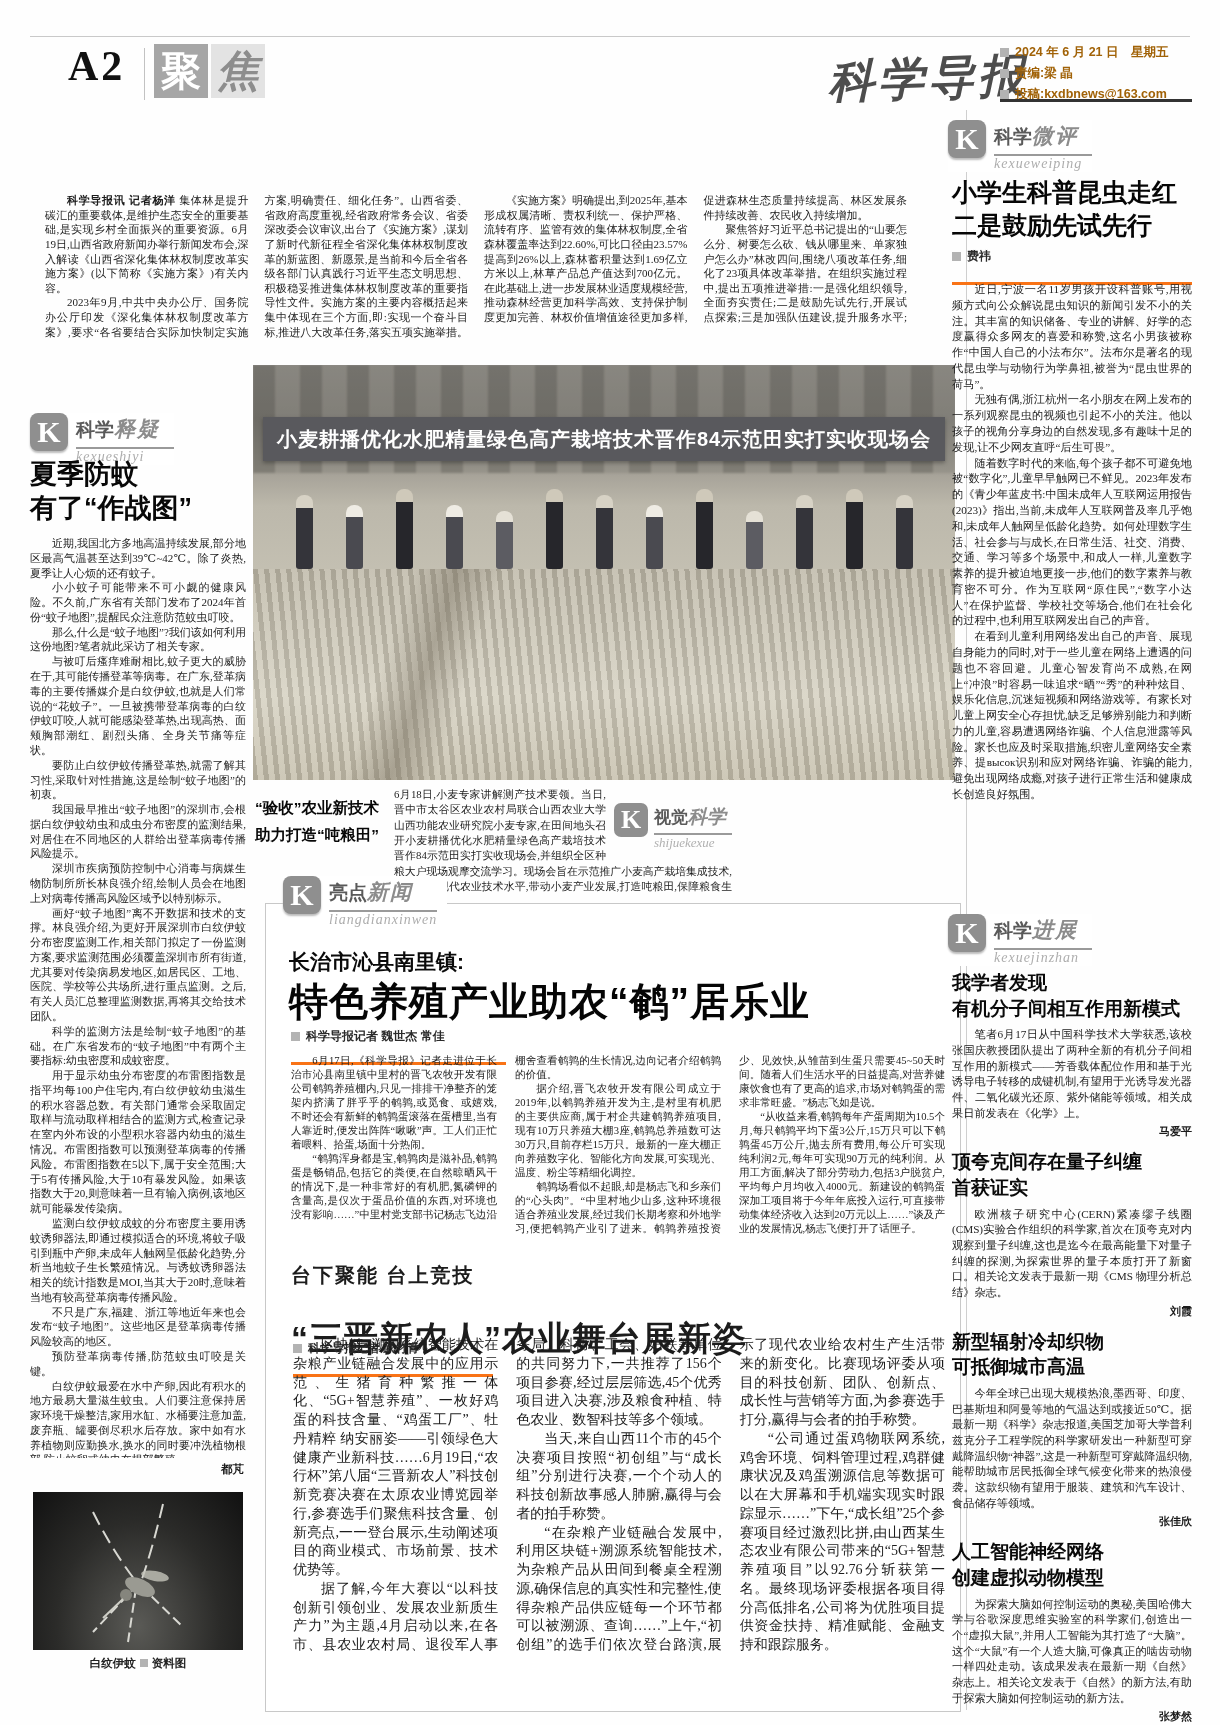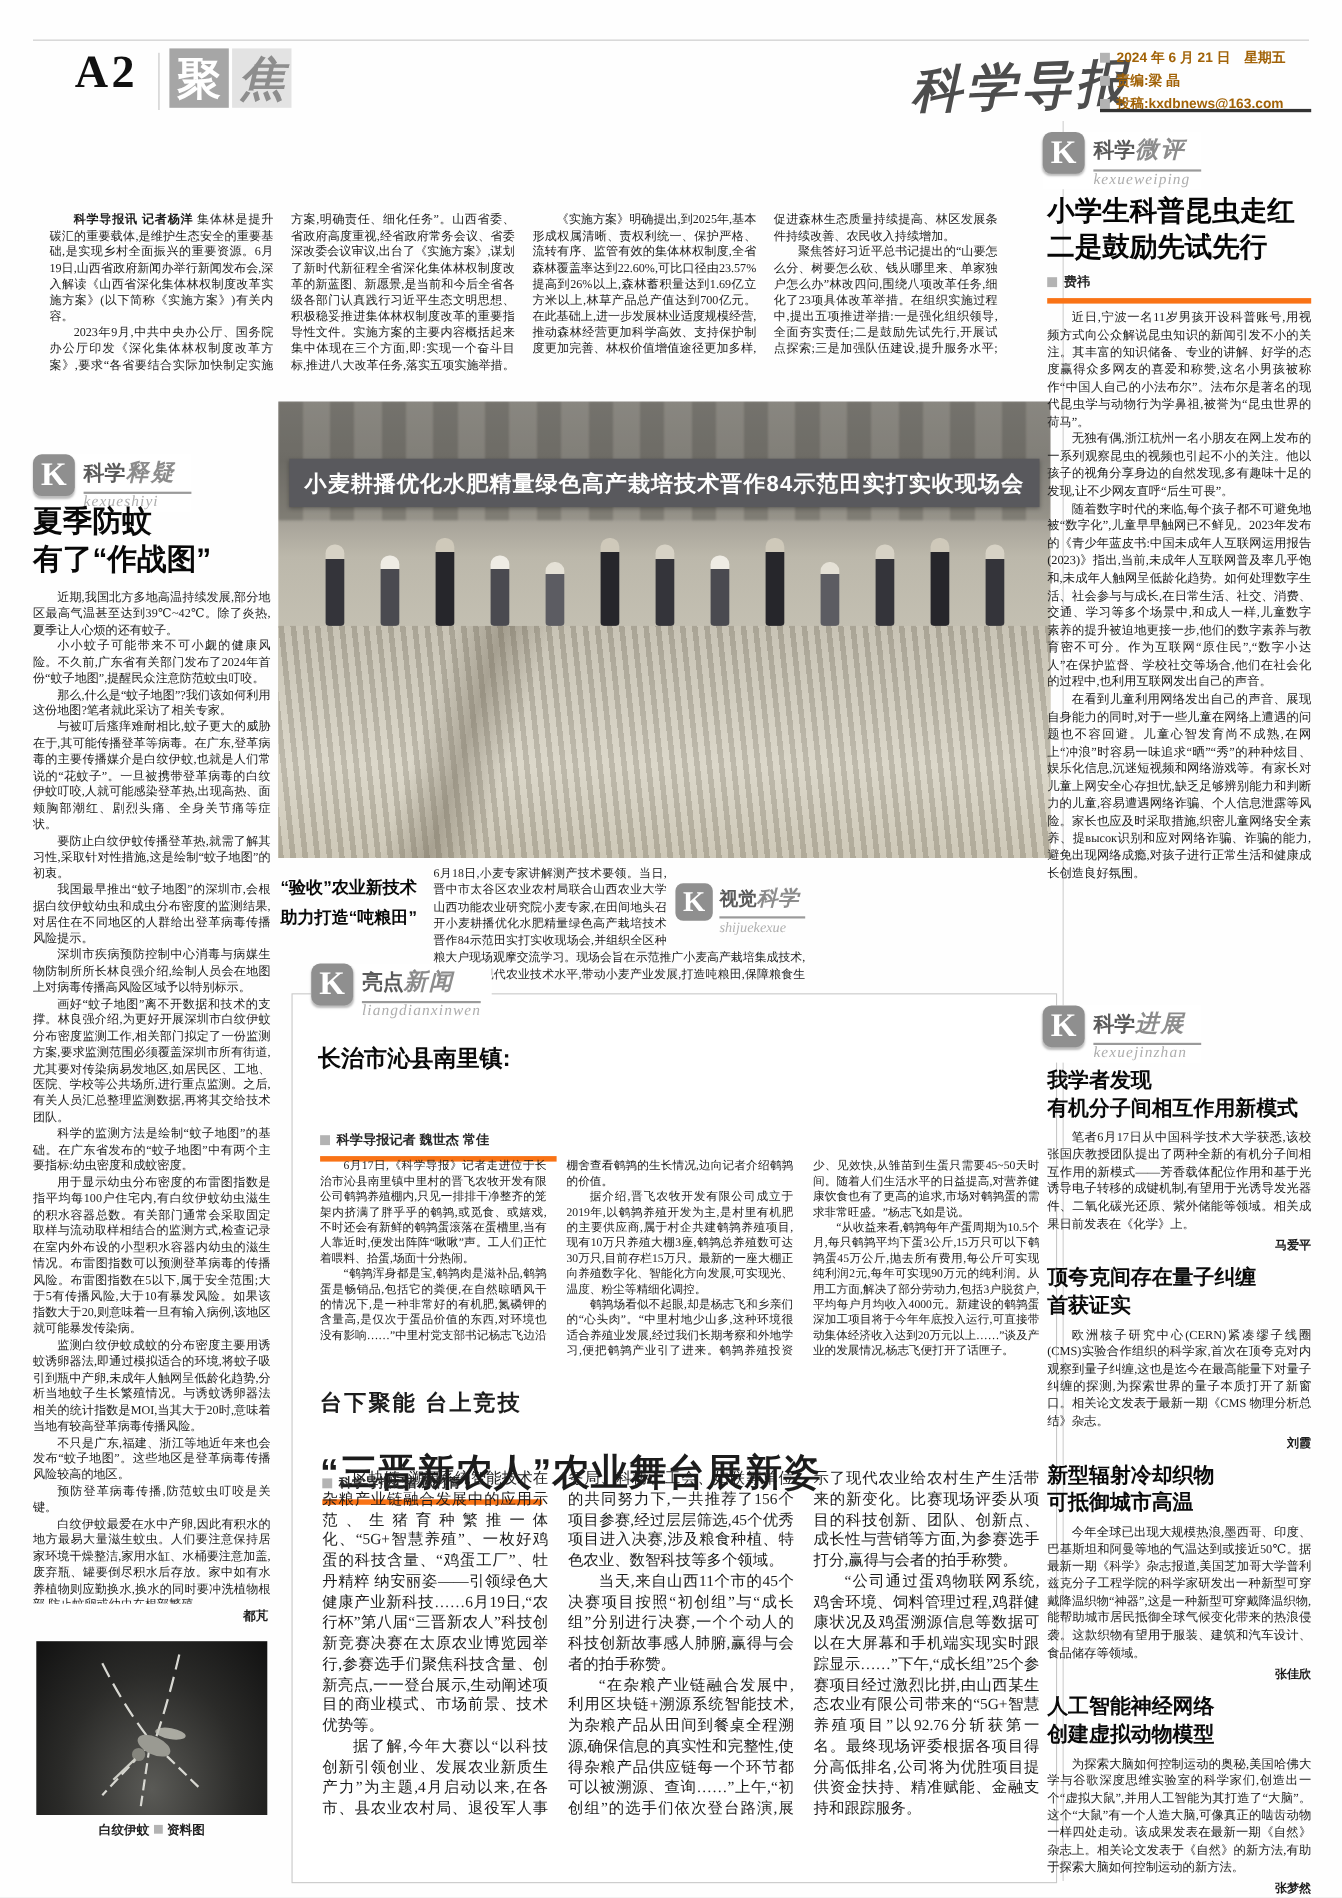--- a/index.html
+++ b/index.html
@@ -80,21 +80,21 @@
   .vlogo .cnrow .script{font:italic 700 19px "Liberation Serif",serif;color:#8c8c8c;}
   .vlogo .py{font:italic 400 13px "Liberation Serif",serif;color:#b0b0b0;}
   .cap-credit{display:flex;justify-content:flex-end;align-items:center;margin-top:2px;
       font:600 11px "Liberation Sans",sans-serif;color:#333;}
   
   .bottom-box{left:265px;top:903px;width:694px;height:807px;border:1px solid #c8c8c8;background:#fff;}
   .sec-liangdian{left:283px;top:876px;padding-right:10px;}
   .quail-kicker{left:289px;top:948px;font:700 21px "Liberation Sans",sans-serif;color:#0a0a0a;}
   .quail-headline{left:289px;top:975px;font:900 39px "Liberation Sans",sans-serif;letter-spacing:1px;color:#050505;white-space:nowrap;}
   .byline{font:700 12px "Liberation Sans",sans-serif;color:#2a2a2a;display:flex;align-items:center;
-      border-bottom:5px solid #f97316;padding-bottom:6px;}
+      border-bottom:3px solid #f97316;padding-bottom:17px;}
   .quail-byline{left:291px;top:1028px;width:215px;}
   .colbody{overflow:hidden;text-align:justify;}
   .quail-body{left:291px;top:1054px;width:654px;height:194px;column-count:3;column-gap:18px;
       font-size:10.6px;line-height:1.32;}
   .contest-kicker{left:291px;top:1262px;font:700 20px "Liberation Sans",sans-serif;letter-spacing:2px;}
   .contest-headline{left:291px;top:1316px;font:900 34px "Liberation Sans",sans-serif;letter-spacing:1px;white-space:nowrap;}
   .contest-byline{left:293px;top:1340px;width:200px;}
   .contest-body{left:293px;top:1336px;width:652px;height:334px;column-count:3;column-gap:18px;
       font-size:14px;line-height:1.34;}
   
@@ -243,20 +243,21 @@
 
   <div class="abs bottom-box"></div>
   <div class="abs seclogo sec-liangdian">
     <div class="k">K</div>
     <div class="names">
       <div class="cnrow"><span>亮点</span><span class="script">新闻</span></div>
       <div class="py">liangdianxinwen</div>
     </div>
   </div>
   <div class="abs quail-kicker">长治市沁县南里镇:</div>
+  <h2 class="abs quail-headline" style="margin:0;">特色养殖产业助农“鹌”居乐业</h2>
   <div class="abs byline quail-byline">
     <span class="sq"></span>
       <span>科学导报记者 魏世杰 常佳</span>
   </div>
   <div class="abs quail-body colbody paras">
       <p>6月17日,《科学导报》记者走进位于长治市沁县南里镇中里村的晋飞农牧开发有限公司鹌鹑养殖棚内,只见一排排干净整齐的笼架内挤满了胖乎乎的鹌鹑,或觅食、或嬉戏,不时还会有新鲜的鹌鹑蛋滚落在蛋槽里,当有人靠近时,便发出阵阵“啾啾”声。工人们正忙着喂料、拾蛋,场面十分热闹。</p>
       <p>“鹌鹑浑身都是宝,鹌鹑肉是滋补品,鹌鹑蛋是畅销品,包括它的粪便,在自然晾晒风干的情况下,是一种非常好的有机肥,氮磷钾的含量高,是仅次于蛋品价值的东西,对环境也没有影响……”中里村党支部书记杨志飞边沿棚舍查看鹌鹑的生长情况,边向记者介绍鹌鹑的价值。</p>
       <p>据介绍,晋飞农牧开发有限公司成立于2019年,以鹌鹑养殖开发为主,是村里有机肥的主要供应商,属于村企共建鹌鹑养殖项目,现有10万只养殖大棚3座,鹌鹑总养殖数可达30万只,目前存栏15万只。最新的一座大棚正向养殖数字化、智能化方向发展,可实现光、温度、粉尘等精细化调控。</p>
       <p>鹌鹑场看似不起眼,却是杨志飞和乡亲们的“心头肉”。“中里村地少山多,这种环境很适合养殖业发展,经过我们长期考察和外地学习,便把鹌鹑产业引了进来。鹌鹑养殖投资少、见效快,从雏苗到生蛋只需要45~50天时间。随着人们生活水平的日益提高,对营养健康饮食也有了更高的追求,市场对鹌鹑蛋的需求非常旺盛。”杨志飞如是说。</p>
       <p>“从收益来看,鹌鹑每年产蛋周期为10.5个月,每只鹌鹑平均下蛋3公斤,15万只可以下鹌鹑蛋45万公斤,抛去所有费用,每公斤可实现纯利润2元,每年可实现90万元的纯利润。从用工方面,解决了部分劳动力,包括3户脱贫户,平均每户月均收入4000元。新建设的鹌鹑蛋深加工项目将于今年年底投入运行,可直接带动集体经济收入达到20万元以上……”谈及产业的发展情况,杨志飞便打开了话匣子。</p>

